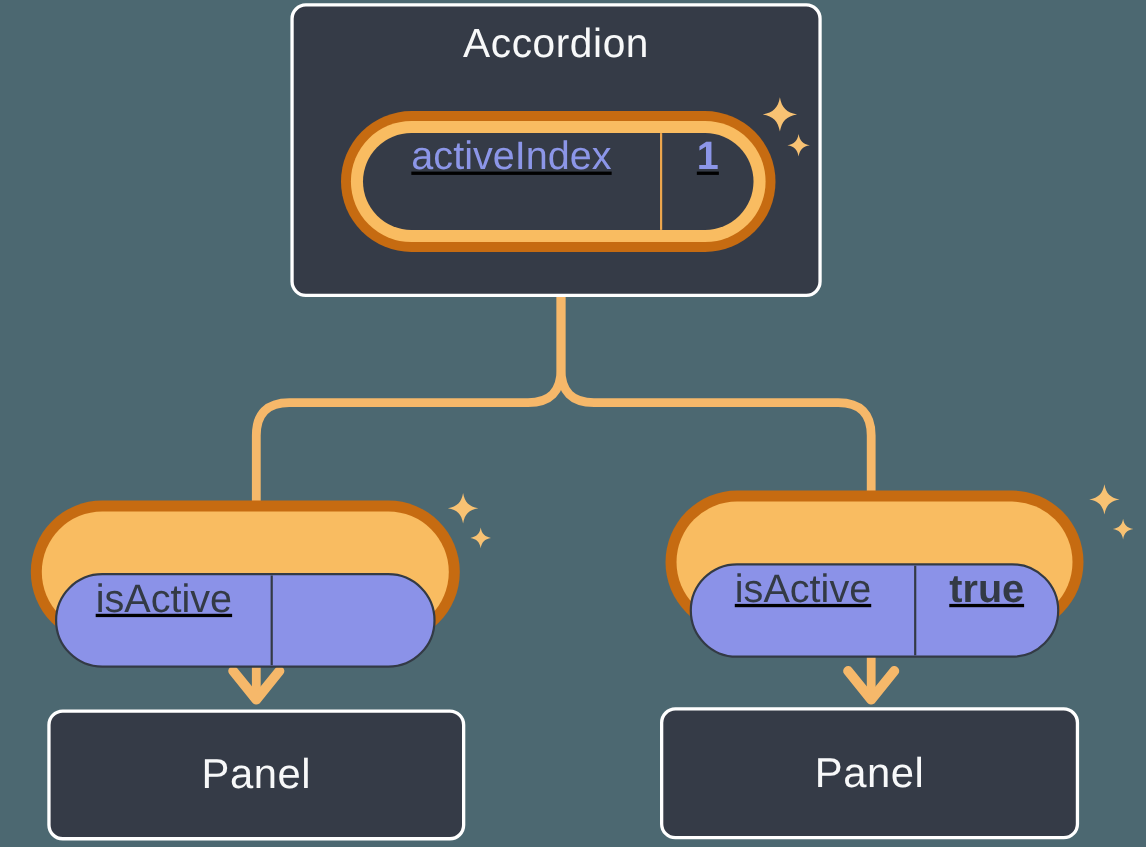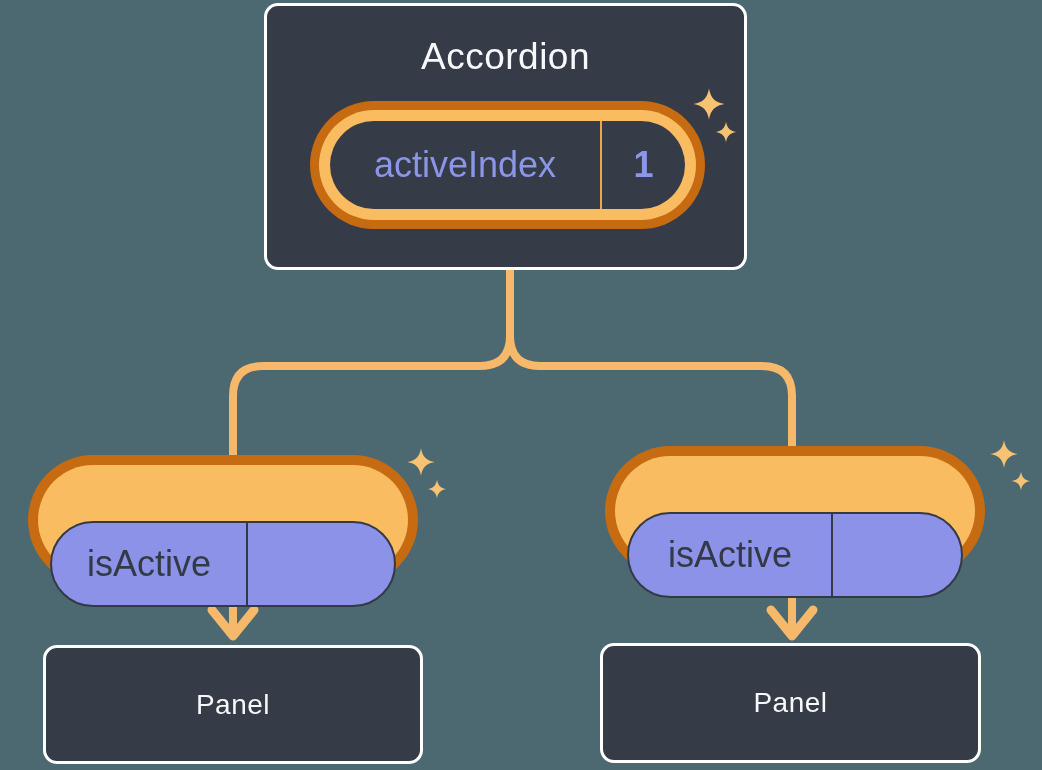--- a/index.html
+++ b/index.html
@@ -13,39 +13,39 @@
   .arrow{fill:none;stroke:var(--line,#F6B86A);stroke-width:9;stroke-linecap:round;stroke-linejoin:round;}
   .sparkle{fill:var(--sparkle,#F8C273);}
 
   .card{
     position:absolute;box-sizing:border-box;
     background:var(--card,#353B47);
     border:3px solid var(--card_border,#FFFFFF);
     border-radius:14px;
   }
   .card-title{
-    position:absolute;left:0;top:30px;width:100%;text-align:center;
+    position:absolute;left:0;top:13px;width:100%;text-align:center;
     color:var(--white_text,#F7F8F9);font-size:37px;font-weight:500;letter-spacing:.5px;
   }
   .panel{display:flex;align-items:center;justify-content:center;}
-  .panel-label{color:var(--white_text,#F7F8F9);font-size:28px;font-weight:400;letter-spacing:.5px;}
+  .panel-label{color:var(--white_text,#F7F8F9);font-size:38px;font-weight:400;letter-spacing:.5px;}
 
   .pill{position:absolute;box-sizing:border-box;border-radius:999px;background:var(--ring_outer,#C66B11);}
   .pill-mid{width:100%;height:100%;box-sizing:border-box;border-radius:999px;background:var(--ring_inner,#F9BC61);}
   .pill-top{padding:9px;}
   .pill-top .pill-mid{padding:11px;}
   .pill-bottom{padding:10px;}
   .pill-bottom .pill-mid{padding:12px;}
   .pill-inner{
     width:100%;height:100%;box-sizing:border-box;border-radius:999px;
     display:flex;align-items:stretch;overflow:hidden;
   }
   .pill-inner.dark{background:var(--card,#353B47);}
   .pill-inner.purple{background:var(--purple_fill,#8B92E8);border:2px solid var(--dark_text,#333A45);margin-top:44px;}
-  .cell{display:flex;align-items:center;justify-content:center;}
+  .cell{display:flex;align-items:flex-start;justify-content:center;text-decoration:underline;}
   .value-cell{flex:1;}
   .divider{width:2px;flex:none;}
   .divider.orange{background:var(--divider_orange,#EDA64D);}
   .divider.dark{background:var(--dark_text,#333A45);}
   .state-name{font-size:36px;font-weight:400;}
   .state-value{font-size:36px;font-weight:700;}
   .txt-purple{color:var(--purple_text,#8C96E8);}
   .txt-dark{color:var(--dark_text,#333A45);}
 </style>
 </head>
@@ -89,20 +89,23 @@
     </div>
   </div>
 
   <div class="pill pill-bottom" style="left:605px;top:446px;width:380px;height:130px;">
     <div class="pill-mid">
       <div class="pill-inner purple">
         <div class="cell" style="width:202px;">
           <span class="state-name txt-dark">isActive</span>
         </div>
         <div class="divider dark"></div>
+        <div class="cell value-cell">
+          <span class="state-value txt-dark">true</span>
+        </div>
       </div>
     </div>
   </div>
 
   <div class="card panel" style="left:43px;top:645px;width:380px;height:119px;">
     <span class="panel-label">Panel</span>
   </div>
   <div class="card panel" style="left:600px;top:643px;width:381px;height:120px;">
     <span class="panel-label">Panel</span>
   </div>

